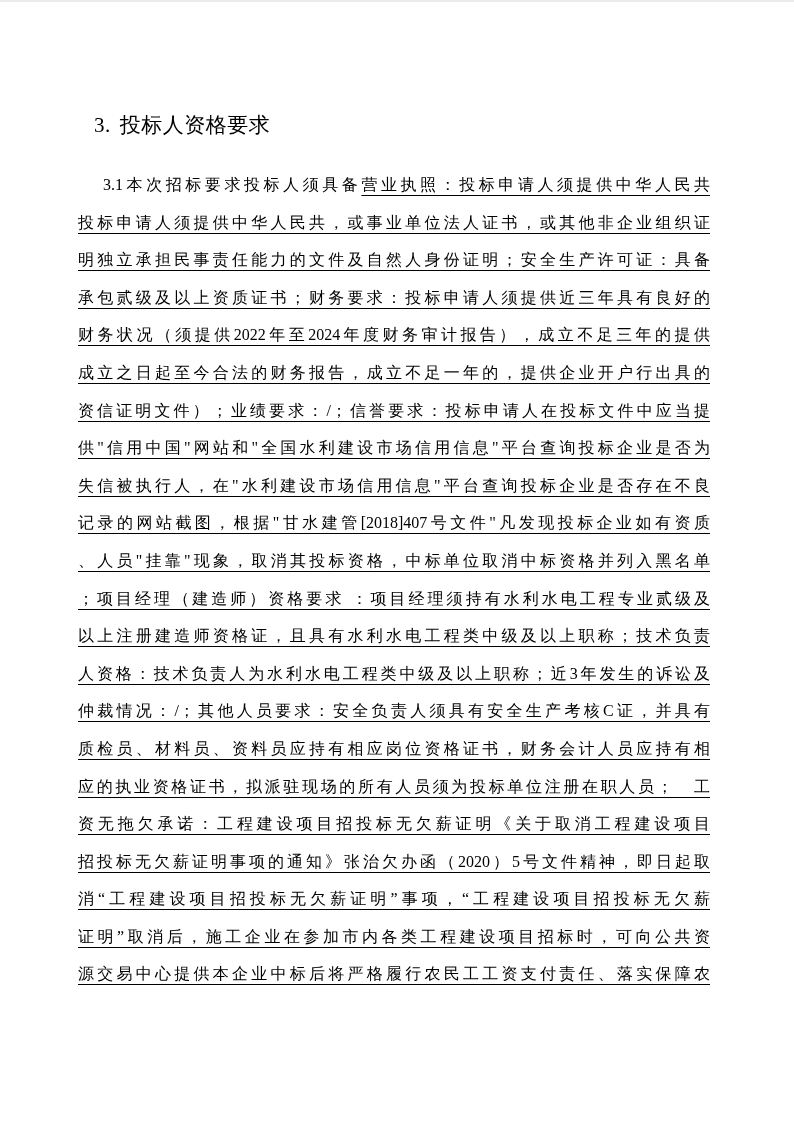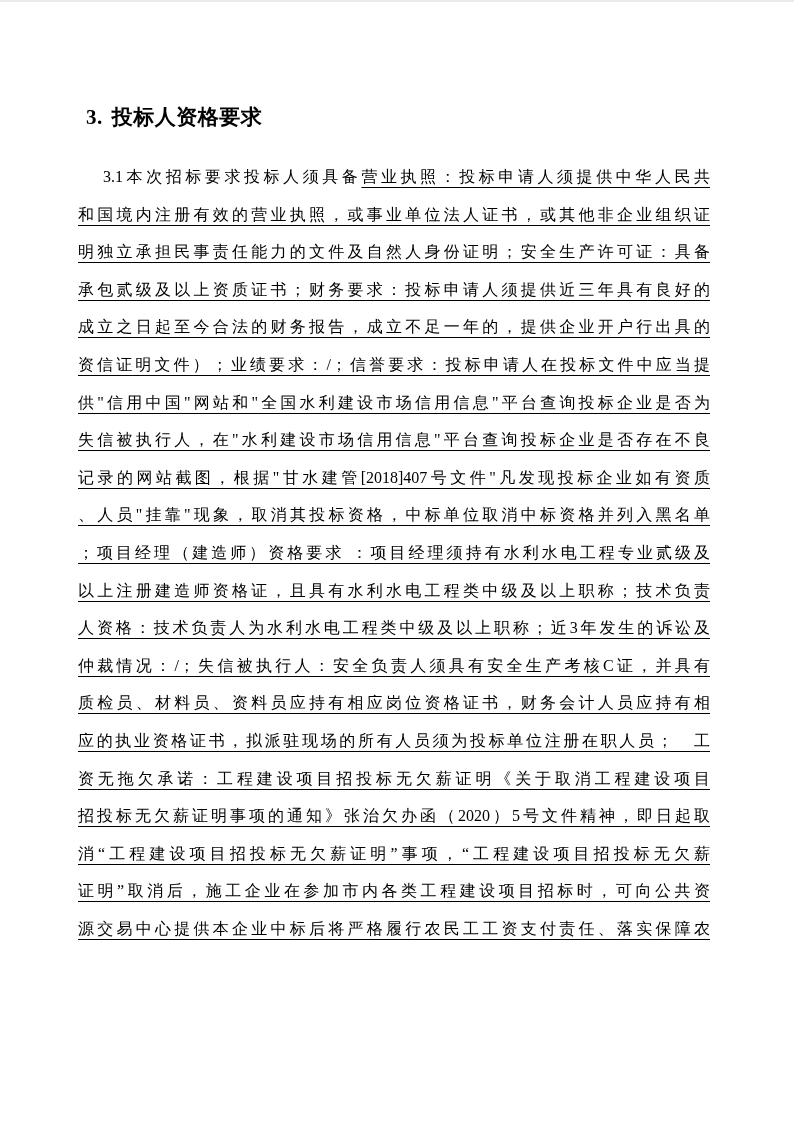--- a/index.html
+++ b/index.html
@@ -18,25 +18,25 @@
     font-family: "Liberation Serif", "DejaVu Serif", serif;
     color: #000000;
   }
   .content {
     position: absolute;
     left: 78px;
     top: 100px;
     width: 632px;
   }
   .doc-heading {
-    margin: 1px;
+    margin: 9px;
     padding-left: 7px;
     font-size: 21px;
     line-height: 28px;
-    font-weight: 700;
+    font-weight: 400;
     letter-spacing: 0.5px;
   }
   .doc-heading .num {
     margin-right: 9px;
   }
   .para {
     margin-top: 27px;
   }
   .para-line {
     font-size: 16px;
@@ -60,33 +60,34 @@
 <body>
 
 <div class="page">
   <div class="content">
 
     <h2 class="doc-heading"><span class="num">3.</span><span>投标人资格要求</span></h2>
 
     <div class="para">
       <div class="para-line first"><span>3.1本次招标要求投标人须具备</span><span class="u">营业执照：投标申请人须提供中华人民共</span></div>
       <div>
-          <div class="para-line u">和国境内注册有效的营业执照，或事业单位法人证书，或其他非企业组织证</div>
+          <div class="para-line u">投标申请人须提供中华人民共，或事业单位法人证书，或其他非企业组织证</div>
           <div class="para-line u">明独立承担民事责任能力的文件及自然人身份证明；安全生产许可证：具备</div>
           <div class="para-line u">承包贰级及以上资质证书；财务要求：投标申请人须提供近三年具有良好的</div>
+          <div class="para-line u">财务状况（须提供2022年至2024年度财务审计报告），成立不足三年的提供</div>
           <div class="para-line u">成立之日起至今合法的财务报告，成立不足一年的，提供企业开户行出具的</div>
           <div class="para-line u">资信证明文件）；业绩要求：/；信誉要求：投标申请人在投标文件中应当提</div>
           <div class="para-line u">供"信用中国"网站和"全国水利建设市场信用信息"平台查询投标企业是否为</div>
           <div class="para-line u">失信被执行人，在"水利建设市场信用信息"平台查询投标企业是否存在不良</div>
           <div class="para-line u">记录的网站截图，根据"甘水建管[2018]407号文件"凡发现投标企业如有资质</div>
           <div class="para-line u">、人员"挂靠"现象，取消其投标资格，中标单位取消中标资格并列入黑名单</div>
           <div class="para-line u">；项目经理（建造师）资格要求 ：项目经理须持有水利水电工程专业贰级及</div>
           <div class="para-line u">以上注册建造师资格证，且具有水利水电工程类中级及以上职称；技术负责</div>
           <div class="para-line u">人资格：技术负责人为水利水电工程类中级及以上职称；近3年发生的诉讼及</div>
-          <div class="para-line u">仲裁情况：/；失信被执行人：安全负责人须具有安全生产考核C证，并具有</div>
+          <div class="para-line u">仲裁情况：/；其他人员要求：安全负责人须具有安全生产考核C证，并具有</div>
           <div class="para-line u">质检员、材料员、资料员应持有相应岗位资格证书，财务会计人员应持有相</div>
           <div class="para-line u">应的执业资格证书，拟派驻现场的所有人员须为投标单位注册在职人员；　工</div>
           <div class="para-line u">资无拖欠承诺：工程建设项目招投标无欠薪证明《关于取消工程建设项目</div>
           <div class="para-line u">招投标无欠薪证明事项的通知》张治欠办函（2020）5号文件精神，即日起取</div>
           <div class="para-line u">消“工程建设项目招投标无欠薪证明”事项，“工程建设项目招投标无欠薪</div>
           <div class="para-line u">证明”取消后，施工企业在参加市内各类工程建设项目招标时，可向公共资</div>
           <div class="para-line u">源交易中心提供本企业中标后将严格履行农民工工资支付责任、落实保障农</div>
         </div>
     </div>
 

